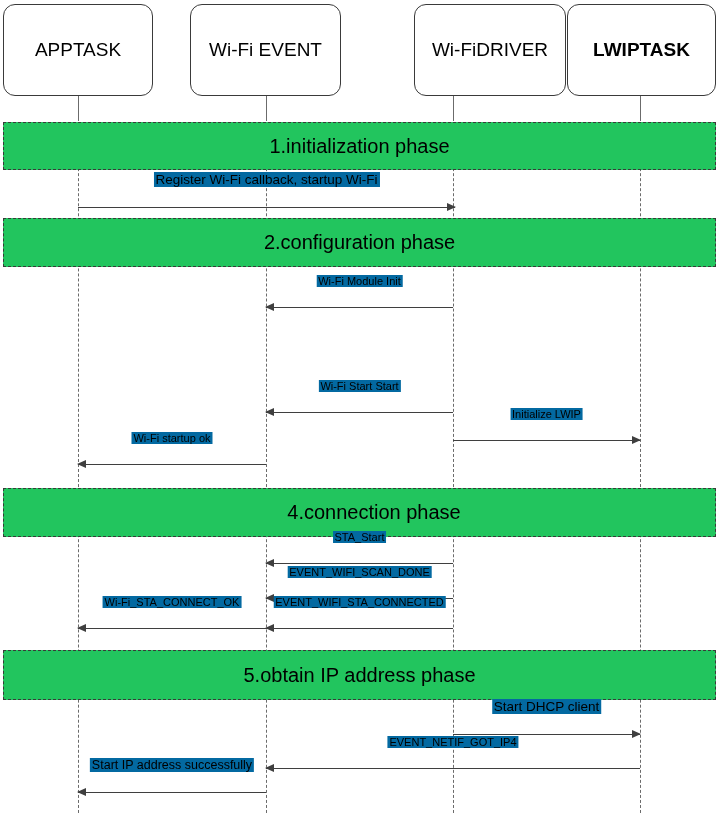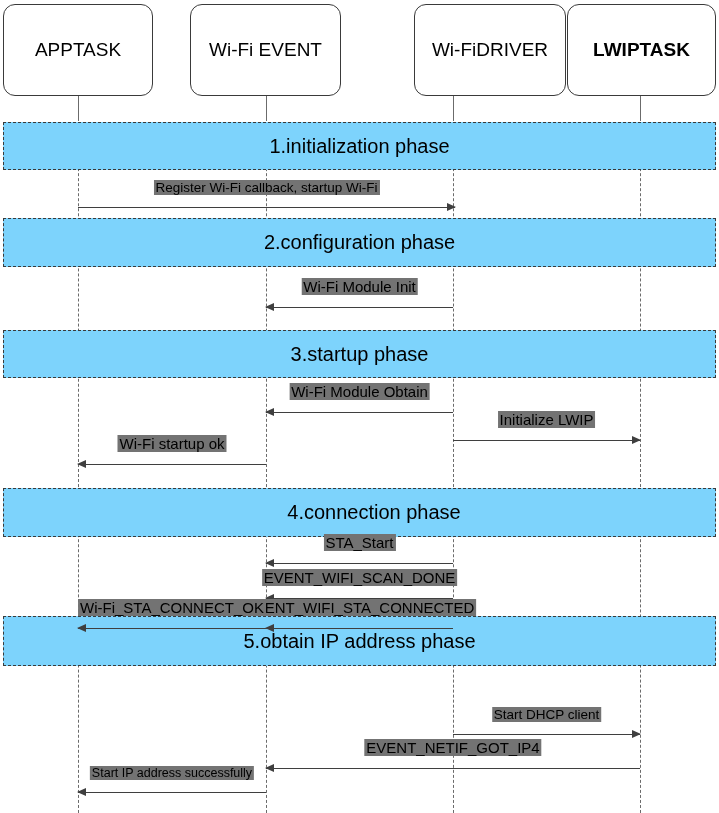--- a/index.html
+++ b/index.html
@@ -46,21 +46,21 @@
     width: 0;
     border-left: 1.4px solid #6b6b6b;
     z-index: 1;
   }
 
   
   .phase {
     position: absolute;
     box-sizing: border-box;
     border: 1.6px dashed #3a3a3a;
-    background: #7dd3fc;
+    background: #22c55e;
     display: flex;
     align-items: center;
     justify-content: center;
     color: #000000;
     font-size: 20px;
     z-index: 4;
   }
 
   
   .msg {
@@ -86,31 +86,31 @@
   .msg.to-right .head {
     right: -1px;
     border-left: 9px solid #3f3f3f;
   }
   .msg.to-left .head {
     left: -1px;
     border-right: 9px solid #3f3f3f;
   }
   .msg .label {
     position: absolute;
-    bottom: 12px;
+    bottom: 20px;
     left: 50%;
     transform: translateX(-50%);
     white-space: nowrap;
     font-size: 13.5px;
     color: #000000;
-    background: #737373;
+    background: #0369a1;
     padding: 0 2px;
   }
   .msg .label.sm { font-size: 12.5px; }
-  .msg .label.lg { font-size: 15px; }
+  .msg .label.lg { font-size: 11px; }
 </style>
 </head>
 <body>
 
 <div id="canvas">
 
   <div class="participant" style="left:3px; top:4px; width:150px; height:92px;">
     <span class="pline">APP</span>
     <span class="pline">TASK</span>
   </div>
@@ -142,48 +142,45 @@
   <div class="lifeline" style="left:640px; top:118px; height:700px;"></div>
 
   <div class="phase" style="left:3px; top:122px; width:713px; height:48px;">
     <span>1.initialization phase</span>
   </div>
 
   <div class="phase" style="left:3px; top:218px; width:713px; height:49px;">
     <span>2.configuration phase</span>
   </div>
 
-  <div class="phase" style="left:3px; top:330px; width:713px; height:48px;">
-    <span>3.startup phase</span>
-  </div>
 
   <div class="phase" style="left:3px; top:488px; width:713px; height:49px;padding-left:29px;">
     <span>4.connection phase</span>
   </div>
 
-  <div class="phase" style="left:3px; top:616px; width:713px; height:50px;">
+  <div class="phase" style="left:3px; top:650px; width:713px; height:50px;">
     <span>5.obtain IP address phase</span>
   </div>
 
   <div class="msg to-right" style="left:78px; top:207px; width:377px;">
     <span class="shaft"></span>
     <span class="head"></span>
     <span class="label">Register Wi-Fi callback, startup Wi-Fi</span>
   </div>
 
   <div class="msg to-left" style="left:266px; top:307px; width:187px;">
     <span class="shaft"></span>
     <span class="head"></span>
     <span class="label lg">Wi-Fi Module Init</span>
   </div>
 
   <div class="msg to-left" style="left:266px; top:412px; width:187px;">
     <span class="shaft"></span>
     <span class="head"></span>
-    <span class="label lg">Wi-Fi Module Obtain</span>
+    <span class="label lg">Wi-Fi Start Start</span>
   </div>
 
   <div class="msg to-right" style="left:453px; top:440px; width:187px;">
     <span class="shaft"></span>
     <span class="head"></span>
     <span class="label lg">Initialize LWIP</span>
   </div>
 
   <div class="msg to-left" style="left:78px; top:464px; width:188px;">
     <span class="shaft"></span>

